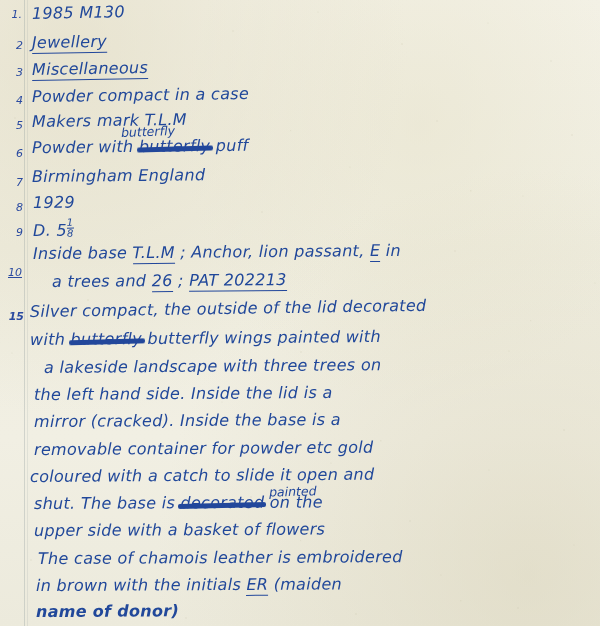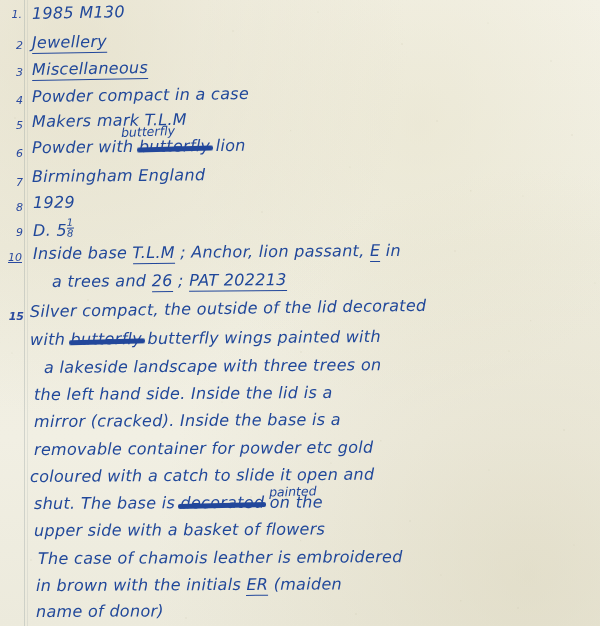--- a/index.html
+++ b/index.html
@@ -198,36 +198,36 @@
   <div class="num" style="left:5px; top:94px;">4</div>
   <div class="line hw" style="left:32px; top:87px; font-size:16px; transform: rotate(-0.8deg);">Powder compact in a case</div>
 
   <div class="num" style="left:5px; top:119px;">5</div>
   <div class="line hw" style="left:32px; top:112px; font-size:16px; transform: rotate(-0.8deg);">Makers mark   T.L.M</div>
 
   <div class="num" style="left:5px; top:147px;">6</div>
   <div class="line hw" style="left:32px; top:138px; font-size:16px; transform: rotate(-0.6deg);">
     <span>Powder with</span>
     <span class="strike heavy">butterfly</span>
-    <span>lion</span>
+    <span>puff</span>
   </div>
   <div class="sup" style="left:121px; top:124px; transform: rotate(-2deg);">butterfly</div>
 
   <div class="num" style="left:5px; top:176px;">7</div>
   <div class="line hw" style="left:32px; top:167px; font-size:16px; transform: rotate(-0.6deg);">Birmingham  England</div>
 
   <div class="num" style="left:5px; top:201px;">8</div>
   <div class="line hw" style="left:33px; top:193px; font-size:16px; transform: rotate(-0.6deg);">1929</div>
 
   <div class="num" style="left:5px; top:226px;">9</div>
   <div class="line hw" style="left:33px; top:218px; font-size:16px; transform: rotate(-0.6deg);">
     <span>D. 5</span><span class="frac"><span class="n">1</span><span class="d">8</span></span>
   </div>
 
-  <div class="num" style="left:0px; top:251px; width:22px;text-decoration:underline;">10</div>
+  <div class="num" style="left:0px; top:266px; width:22px;text-decoration:underline;">10</div>
   <div class="line hw" style="left:33px; top:244px; font-size:16px; transform: rotate(-0.5deg);">
     <span>Inside base</span>
     <span class="u">T.L.M</span>
     <span>; Anchor, lion passant,</span>
     <span class="u">E</span>
     <span>in</span>
   </div>
   <div class="line hw" style="left:52px; top:272px; font-size:16px; transform: rotate(-0.5deg);">
     <span>a trees   and</span>
     <span class="u">26</span>
@@ -275,17 +275,17 @@
   </div>
 
   <div class="line hw" style="left:38px; top:549px; font-size:16px; transform: rotate(-0.3deg);">
     <span>The case of chamois leather is embroidered</span>
   </div>
 
   <div class="line hw" style="left:36px; top:576px; font-size:16px; transform: rotate(-0.3deg);">
     <span>in brown with the initials </span><span class="u">ER</span><span>  (maiden</span>
   </div>
 
-  <div class="line hw" style="left:36px; top:602px; font-size:16px; transform: rotate(-0.3deg);">
+  <div class="line hw" style="left:36px; top:602px; font-size:16px; transform: rotate(-0.3deg); font-weight: bold;">
     <span>name of donor)</span>
   </div>
 
 </div>
 
 </body></html>

